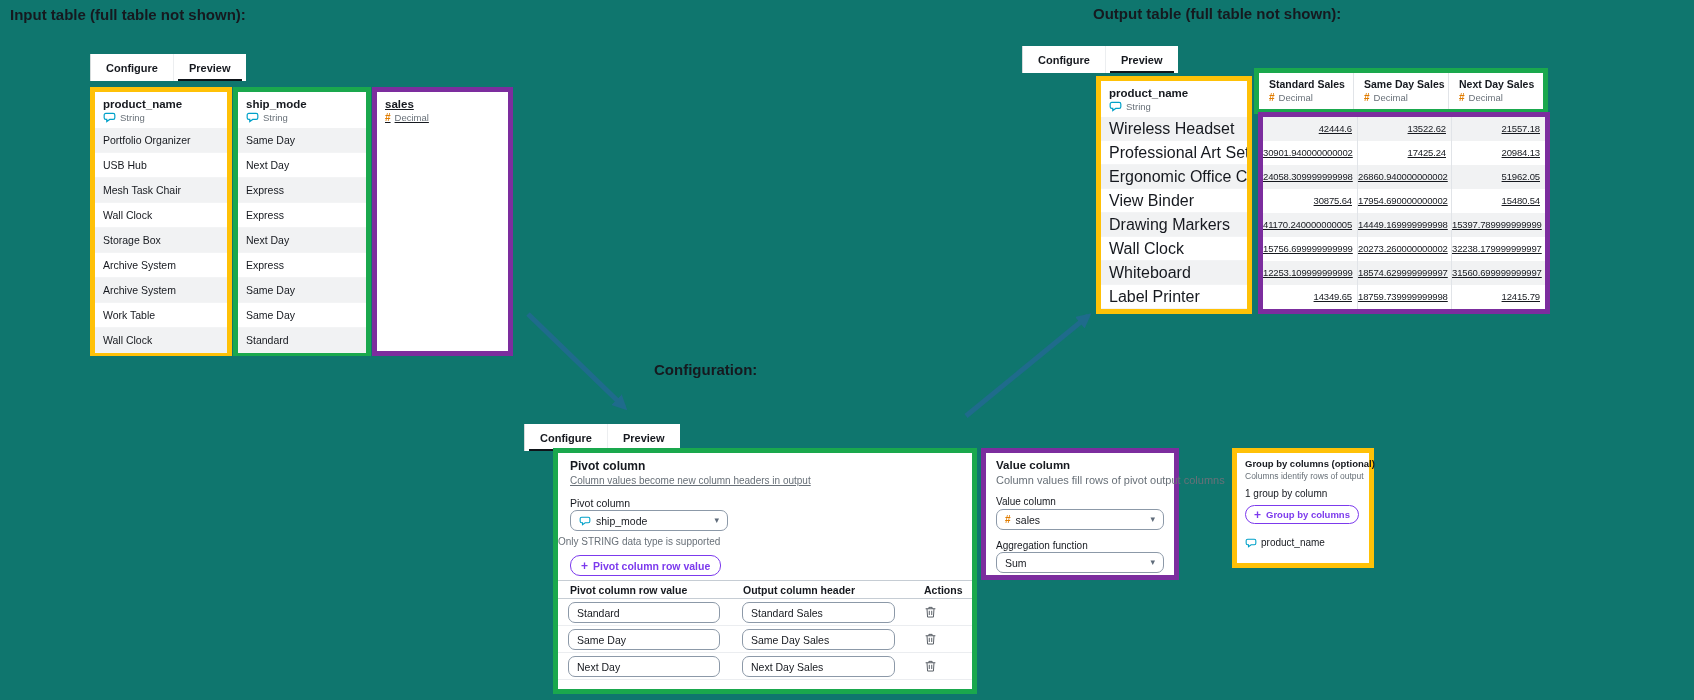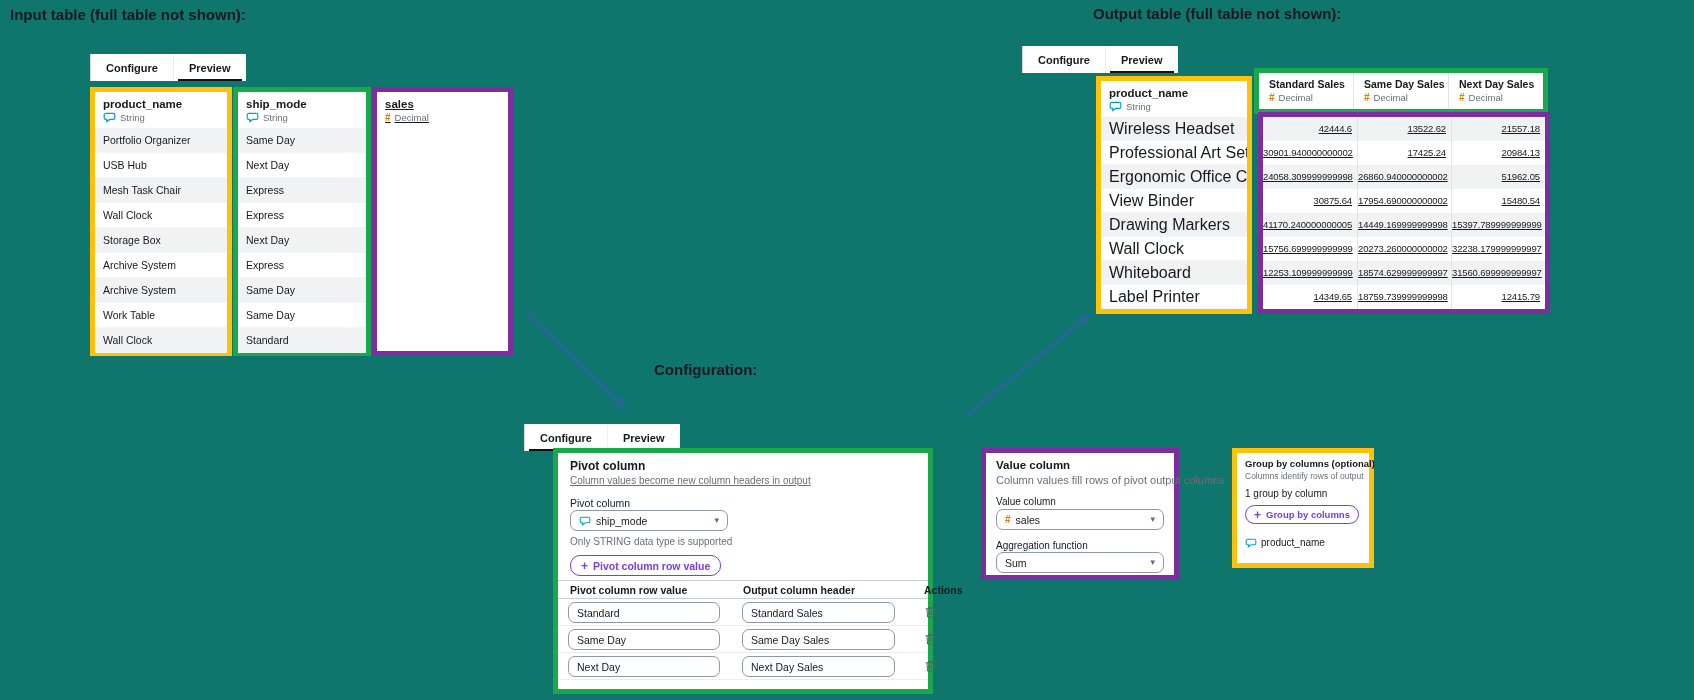--- a/index.html
+++ b/index.html
@@ -246,34 +246,34 @@
           <div class="ocell">12415.79</div>
         </div>
       </div>
   </div>
 
   <div class="tabstrip" style="left:524px;top:424px;">
     <div class="tab selected">Configure</div>
     <div class="tab">Preview</div>
   </div>
 
-  <div class="hlbox b-green" style="left:553px;top:448px;width:380px;height:246px;">
+  <div class="hlbox b-green" style="left:553px;top:448px;width:424px;height:246px;">
     <div class="cfg-h1" style="left:12px;top:6px;">Pivot column</div>
     <div class="cfg-desc" style="left:12px;top:22px;text-decoration:underline;">Column values become new column headers in output</div>
     <div class="cfg-label" style="left:12px;top:44px;">Pivot column</div>
     <div class="dd" style="left:12px;top:57px;width:158px;">
       <span class="str-ic">
           <svg width="12" height="10" viewBox="0 0 14 12">
             <path d="M3 1.5h8a1.8 1.8 0 0 1 1.8 1.8v3a1.8 1.8 0 0 1-1.8 1.8H7.2L4 10.5V8.1H3A1.8 1.8 0 0 1 1.2 6.3v-3A1.8 1.8 0 0 1 3 1.5z" fill="none" stroke="#00A1C9" stroke-width="1.3"></path>
           </svg>
         </span>
       <span class="dd-label">ship_mode</span>
       <span class="chev">▾</span>
     </div>
-    <div class="cfg-desc" style="left:12px;top:83px;">Only STRING data type is supported</div>
+    <div class="cfg-desc" style="left:0;top:83px;">Only STRING data type is supported</div>
     <button class="btn-ghost" style="left:12px;top:102px;">
       <span class="plus">+</span>
       <span>Pivot column row value</span>
     </button>
     <div class="cfg-thead" style="top:127px;">
       <div class="cfg-th" style="left:12px;">Pivot column row value</div>
       <div class="cfg-th" style="left:185px;">Output column header</div>
       <div class="cfg-th" style="left:366px;">Actions</div>
     </div>
     <div class="cfg-rows" style="top:146px;">

